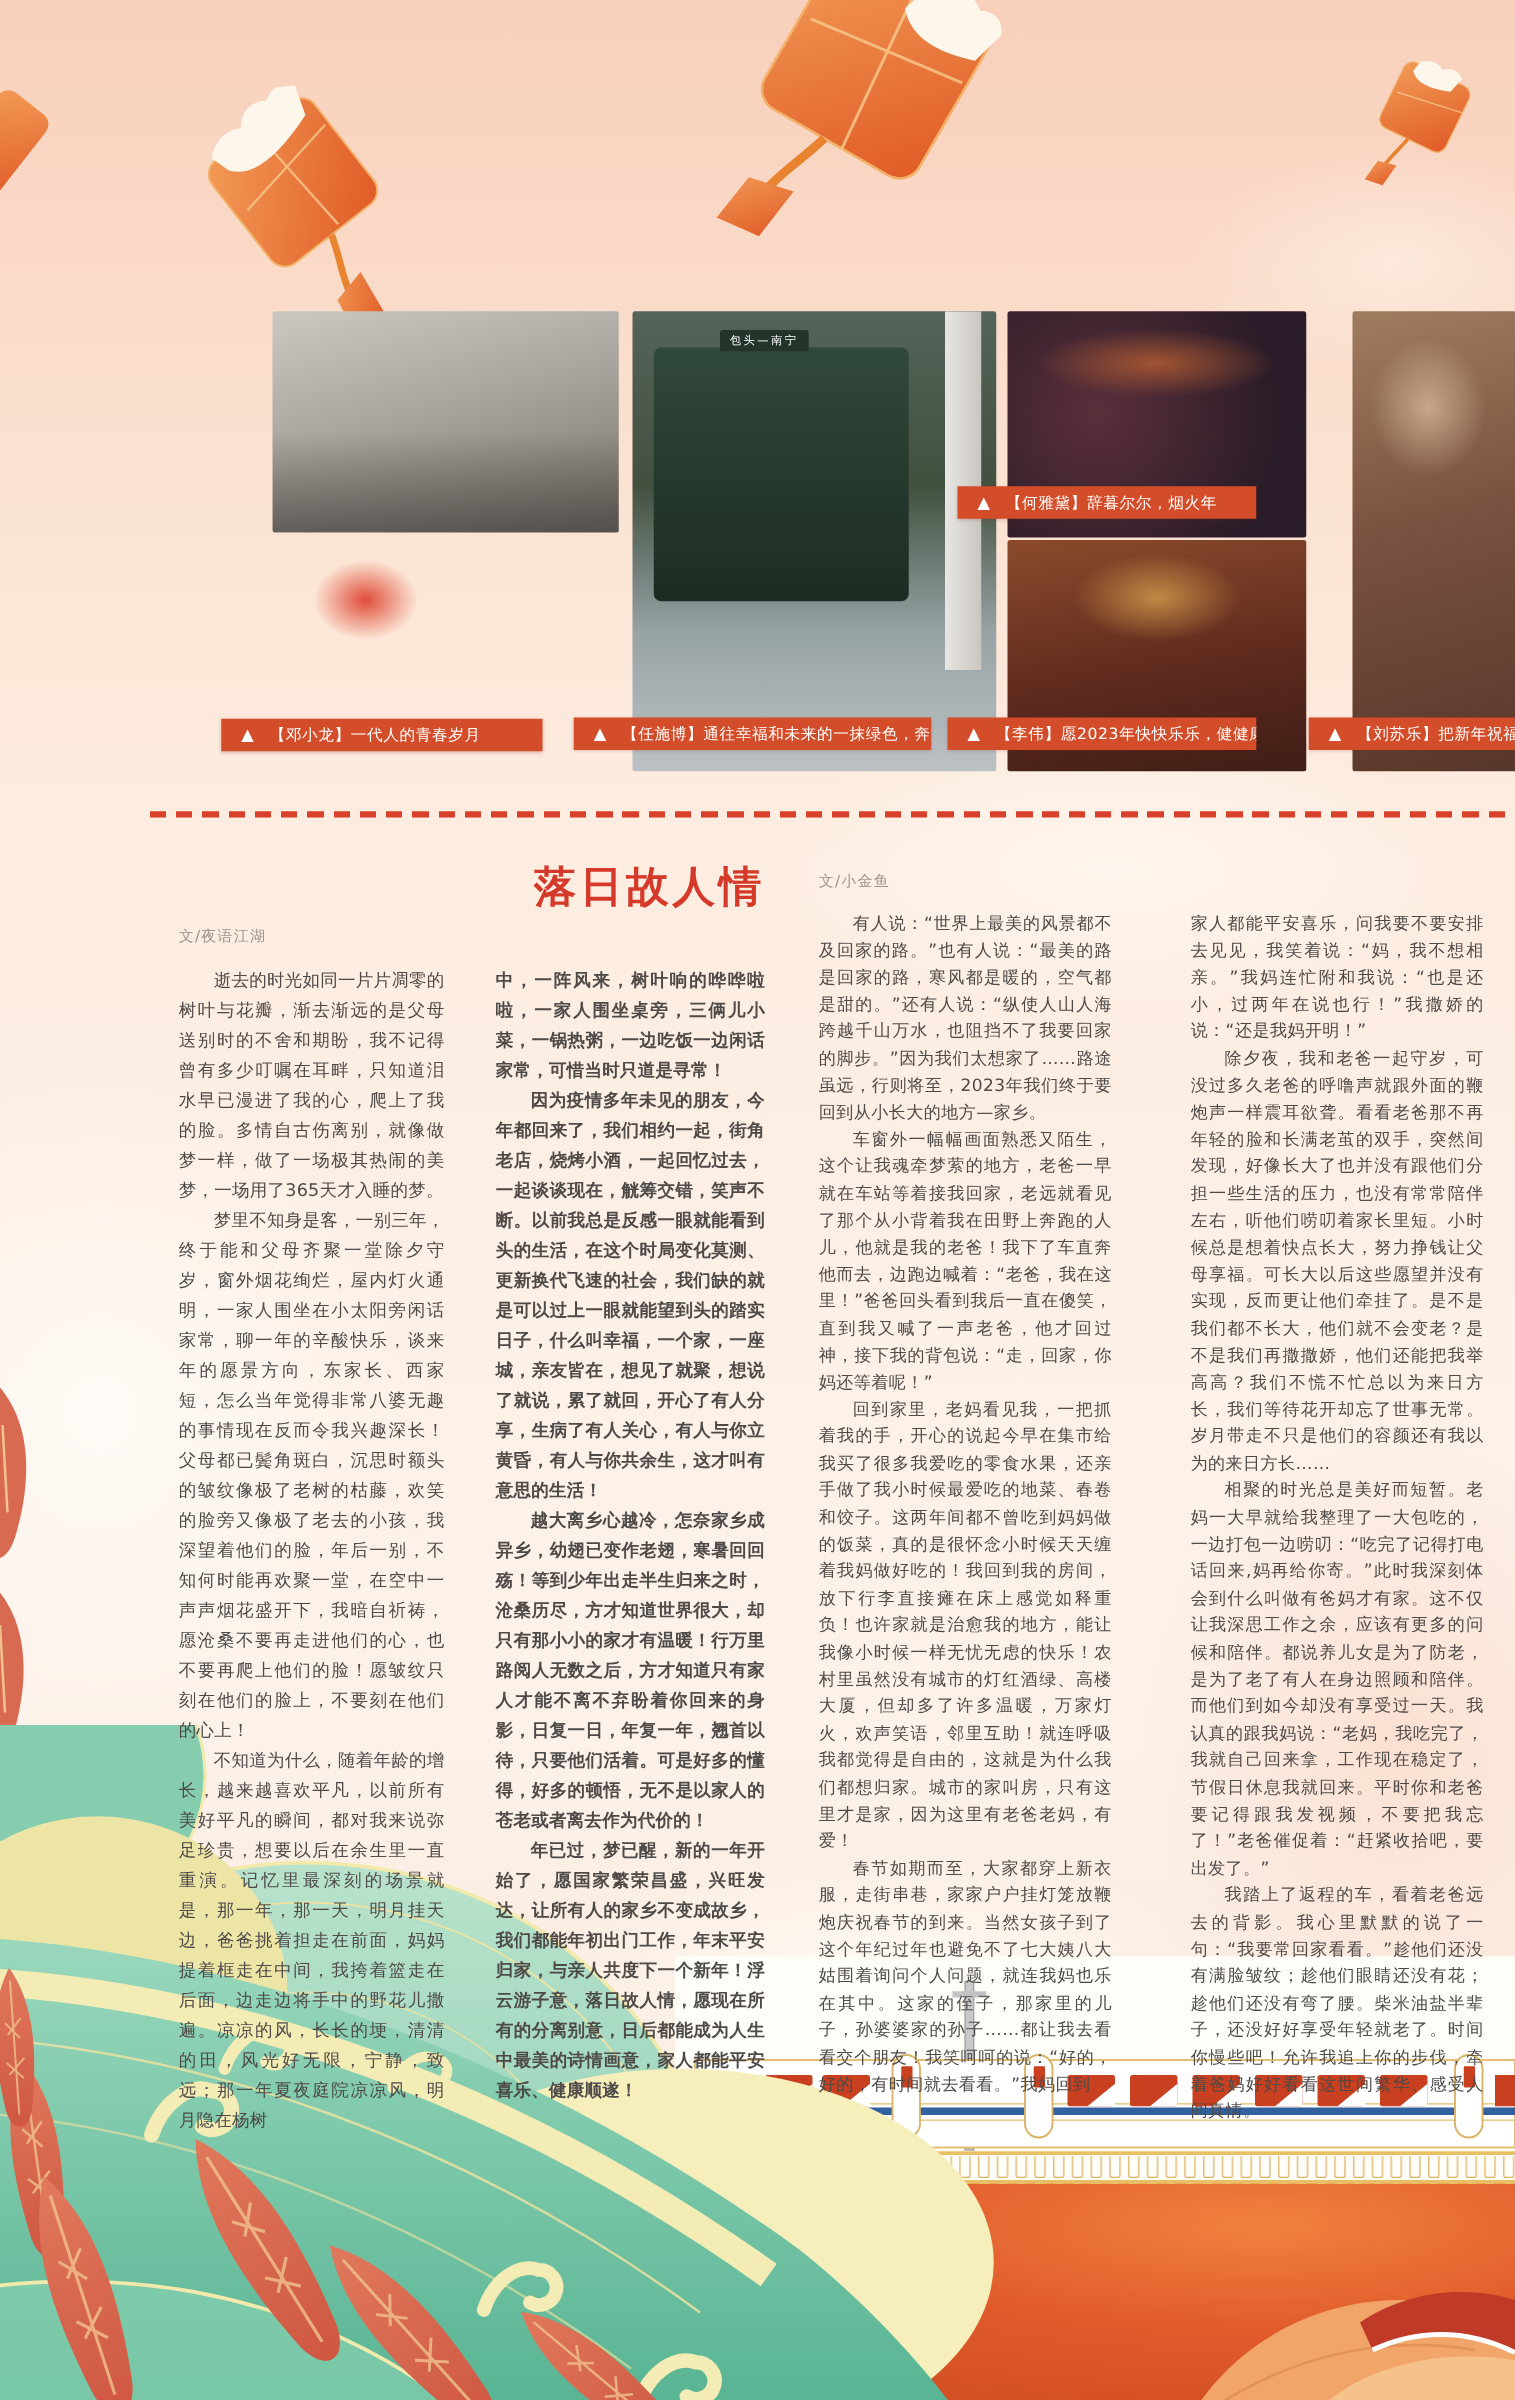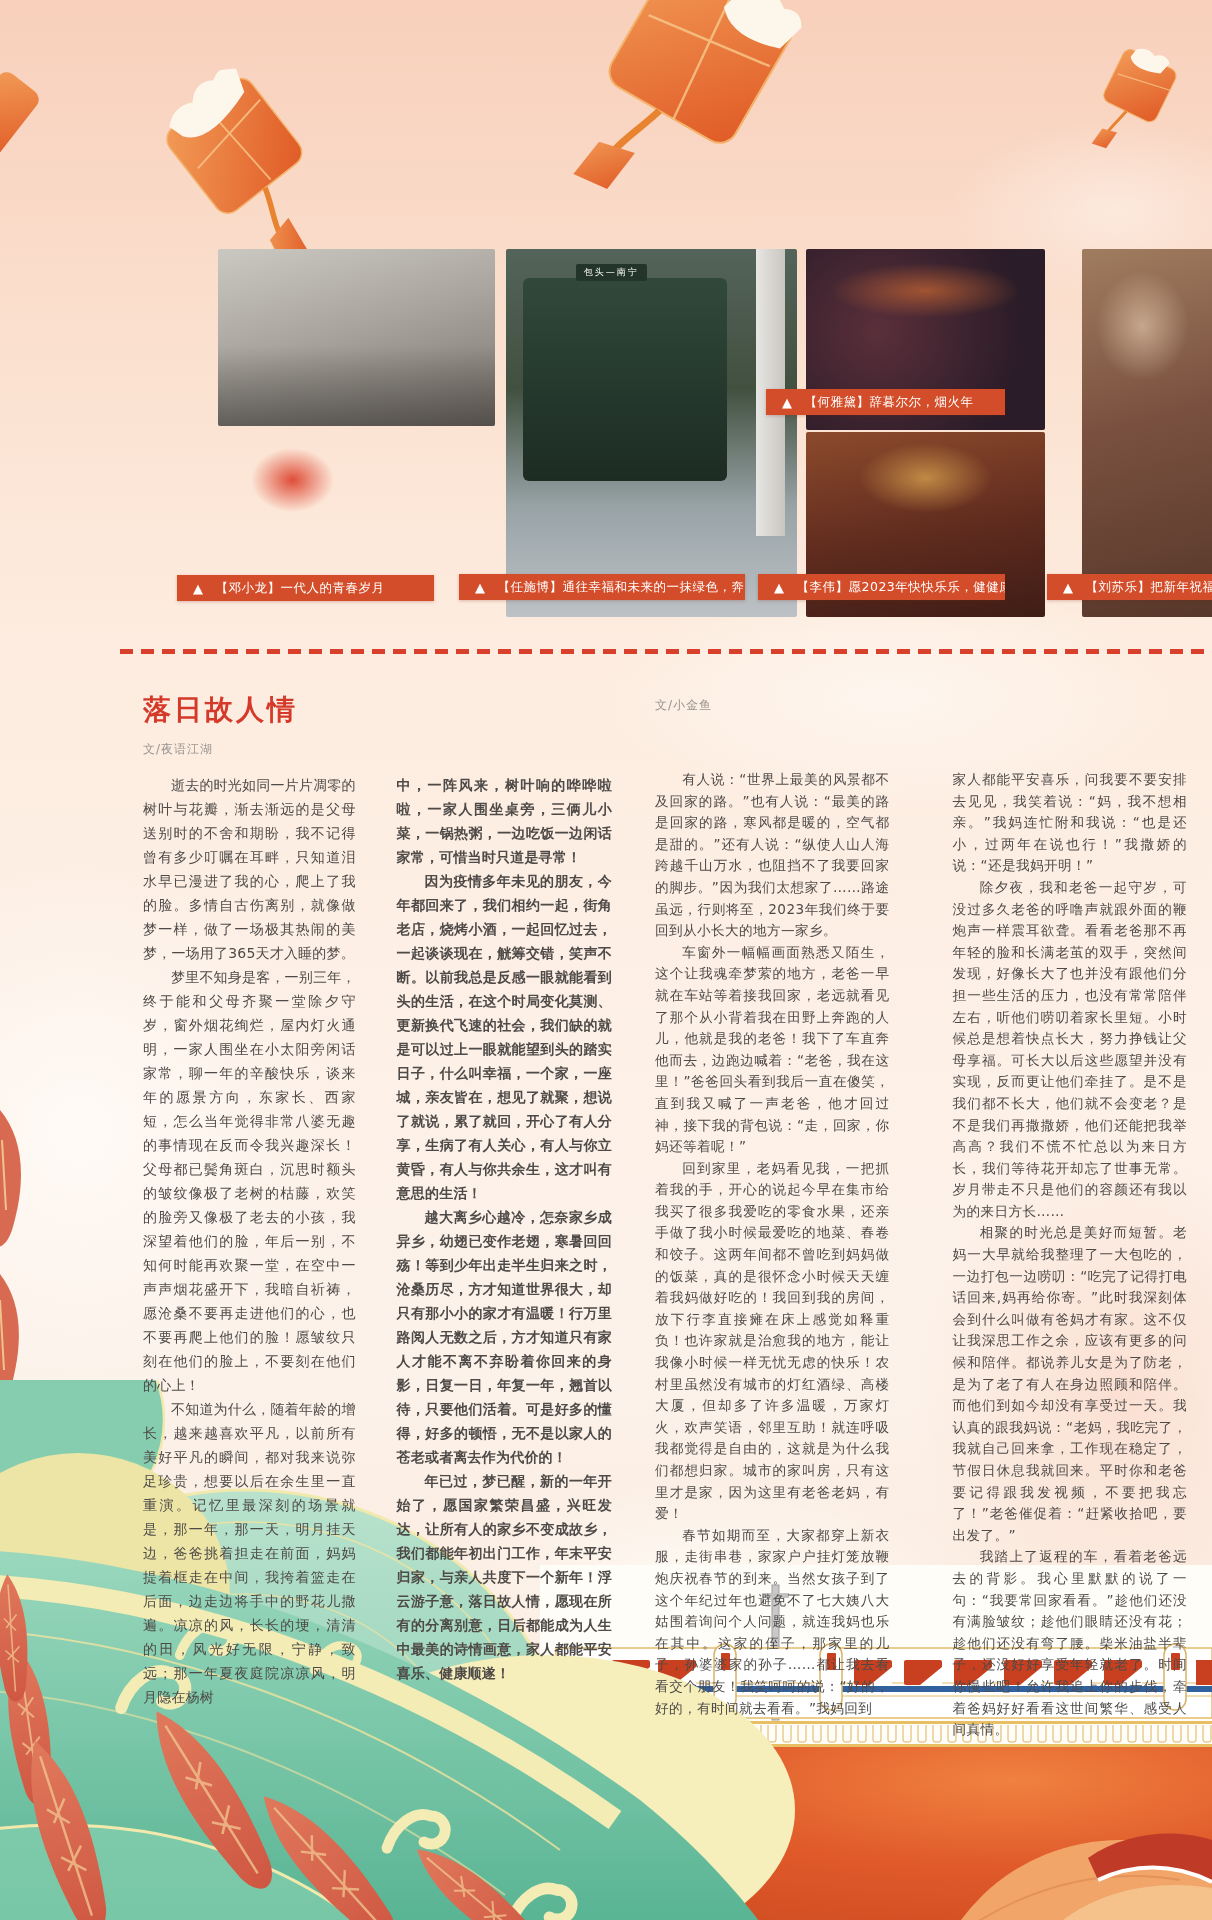--- a/index.html
+++ b/index.html
@@ -43,28 +43,28 @@
   .cap3{left:766px;top:389px;width:239px;}
   .cap4{left:758px;top:574px;width:247px;}
   .cap5{left:1047px;top:574px;width:180px;}
 
   .divider{position:absolute;left:120px;right:0;top:649px;height:5px;z-index:2;
     background:repeating-linear-gradient(90deg,#d8402c 0 13px,rgba(0,0,0,0) 13px 21px);}
 
   .article{position:absolute;z-index:3;top:688px;}
   .a1{left:143px;width:469px;}
   .a2{left:655px;width:532px;}
-  .article h1{margin:0;text-align:left;font-size:28px;line-height:44px;color:#d5392a;font-weight:700;letter-spacing:3px;}
+  .article h1{margin:0;text-align:right;font-size:34px;line-height:44px;color:#d5392a;font-weight:700;letter-spacing:3px;}
   .byline{text-align:left;font-size:12px;color:#9a948f;margin-top:9px;letter-spacing:1px;}
   .cols{display:flex;margin-top:15px;color:#4e4a48;gap:35px;}
   .cols .col p{margin:0;text-indent:2em;text-align:justify;}
   .cols .col p.cont{text-indent:0;}
   .cols-a1 .col{width:230px;font-size:14px;line-height:24px;letter-spacing:.2px;}
   .cols-a1 .col + .col{margin-left:6px;width:233px;font-weight:bold;}
-  .cols-a2 .col{width:252px;font-size:13.6px;line-height:21.6px;letter-spacing:.4px;margin-top:40px;}
+  .cols-a2 .col{width:252px;font-size:13.6px;line-height:21.6px;letter-spacing:.4px;}
   .cols-a2 .col + .col{margin-left:28px;}
 
   .bottom-art{position:absolute;left:0;top:1380px;width:1212px;height:540px;z-index:2;}
   .edge-leaves{position:absolute;left:0;top:1080px;width:80px;height:430px;z-index:2;}
 </style>
 </head>
 <body>
 
 <div class="page">
 

